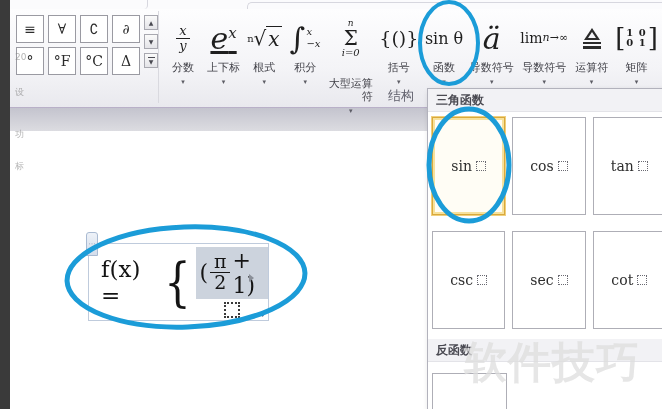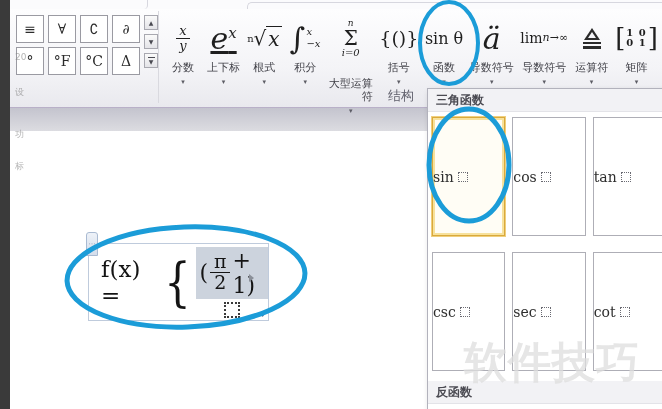--- a/index.html
+++ b/index.html
@@ -85,22 +85,22 @@
   .eq-ph { width:16px; height:16px; border:2px dotted #3a3a3a; }
   .eq-dd { position:absolute; right:3px; bottom:1px; font-size:9px; color:#1d3050; }
   .eq-selarrow { position:absolute; right:14px; top:30px; width:0; height:0;
     border-top:4px solid transparent; border-bottom:4px solid transparent; border-left:5px solid #8a8f98; }
   
   .panel { position:absolute; left:427px; top:88px; width:240px; height:330px;
     background:#fff; border:1px solid #b2b2bc; box-shadow:2px 3px 6px rgba(0,0,0,.18); z-index:30; }
   .panel-header { height:23px; background:#f2f2f5; border-bottom:1px solid #e3e3e8;
     display:flex; align-items:center; padding-left:8px; font-size:12px; font-weight:bold; color:#4a4a52; }
   .cell-grid { display:flex; gap:7px; padding:5px 0 0 4px; }
-  .fn-cell { width:75px; height:119px; border:1px solid #aeaeb6; background:#fff;
-    display:flex; align-items:center; cursor:pointer;
+  .fn-cell { width:75px; height:98px; border:1px solid #aeaeb6; background:#fff;
+    display:flex; align-items:center; justify-content:center; cursor:pointer;
     font-family:"DejaVu Serif", serif; font-size:14px; color:#2e2e2e; }
   .fn-cell.selected { border:1px solid #d9a93c; box-shadow:0 0 0 2px #f7e19b inset, 0 0 0 1px #f0cf7d; background:#fffdf5; }
   .ph-sm { display:inline-block; width:10px; height:10px; border:1px dotted #6a6a72; margin-left:4px; }
   .row2 { margin-top:11px; }
   .panel-header2 { margin-top:10px; }
   .row3 { margin-top:6px; }
   
   .annot { position:absolute; left:0; top:0; width:662px; height:409px; z-index:60; pointer-events:none; }
   .watermark { position:absolute; left:464px; top:334px; z-index:55; font-size:43px; font-weight:bold;
     color:#dedede; opacity:.75; letter-spacing:1px; white-space:nowrap; pointer-events:none; }

